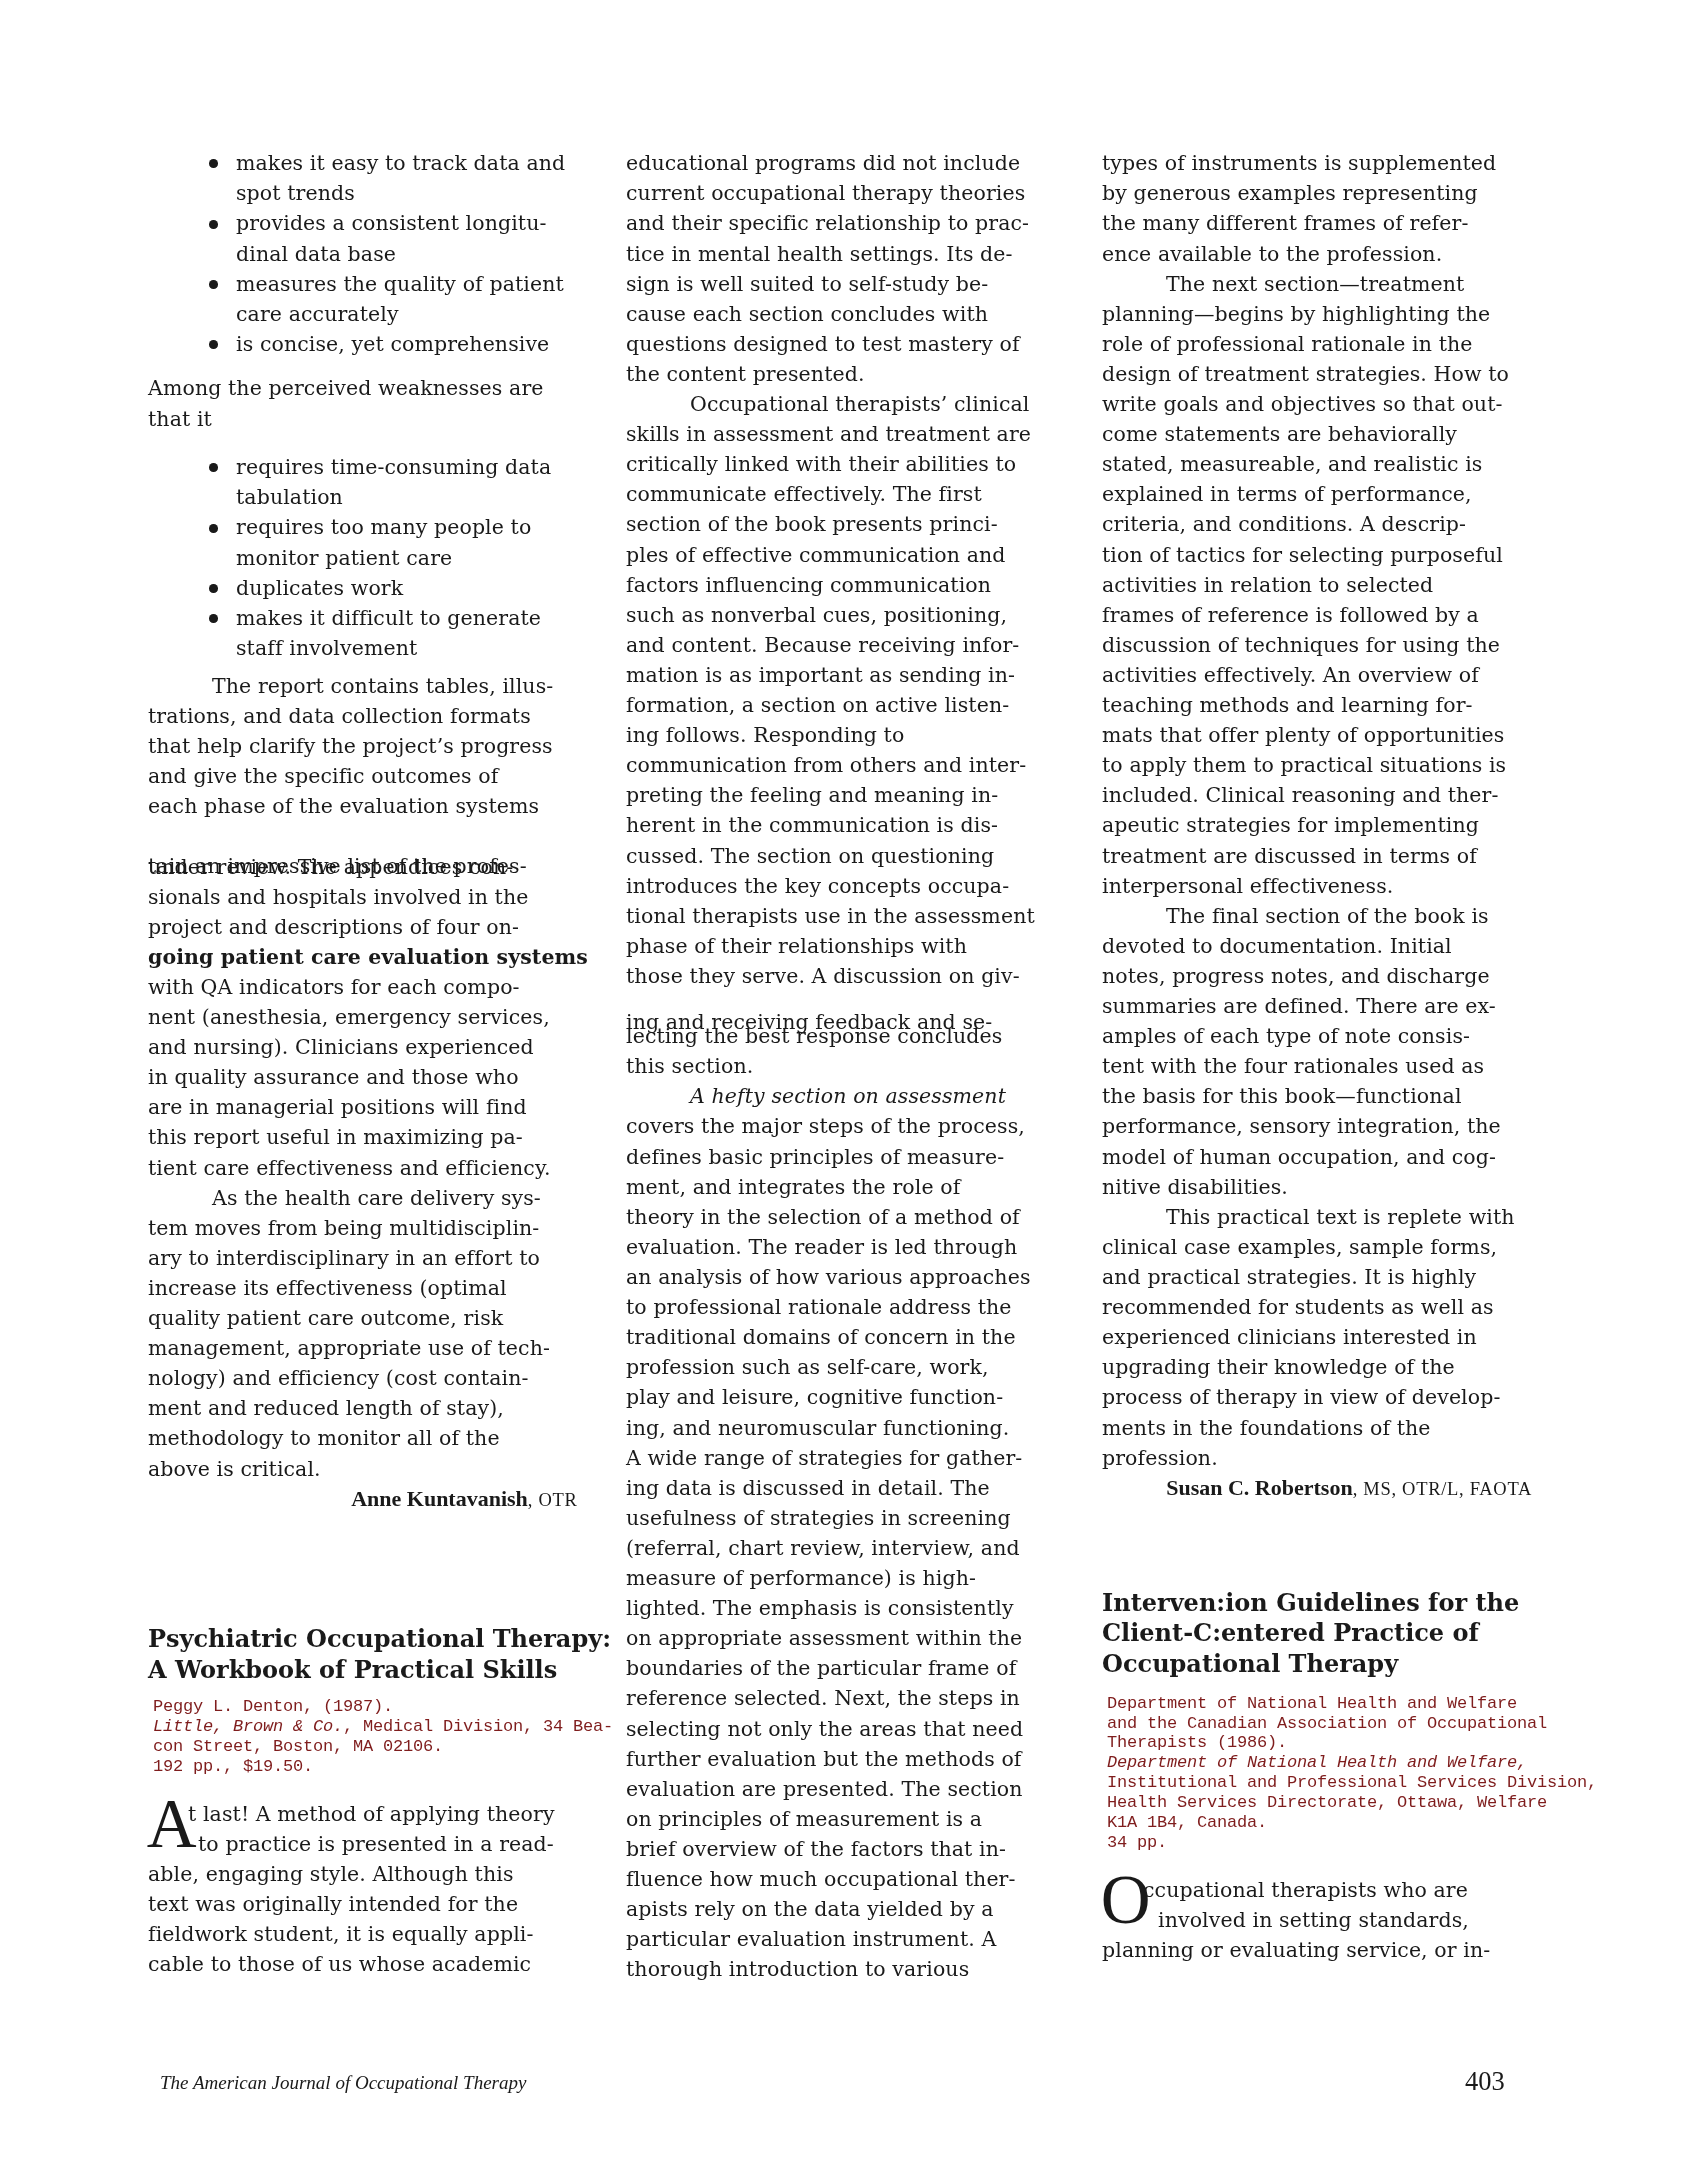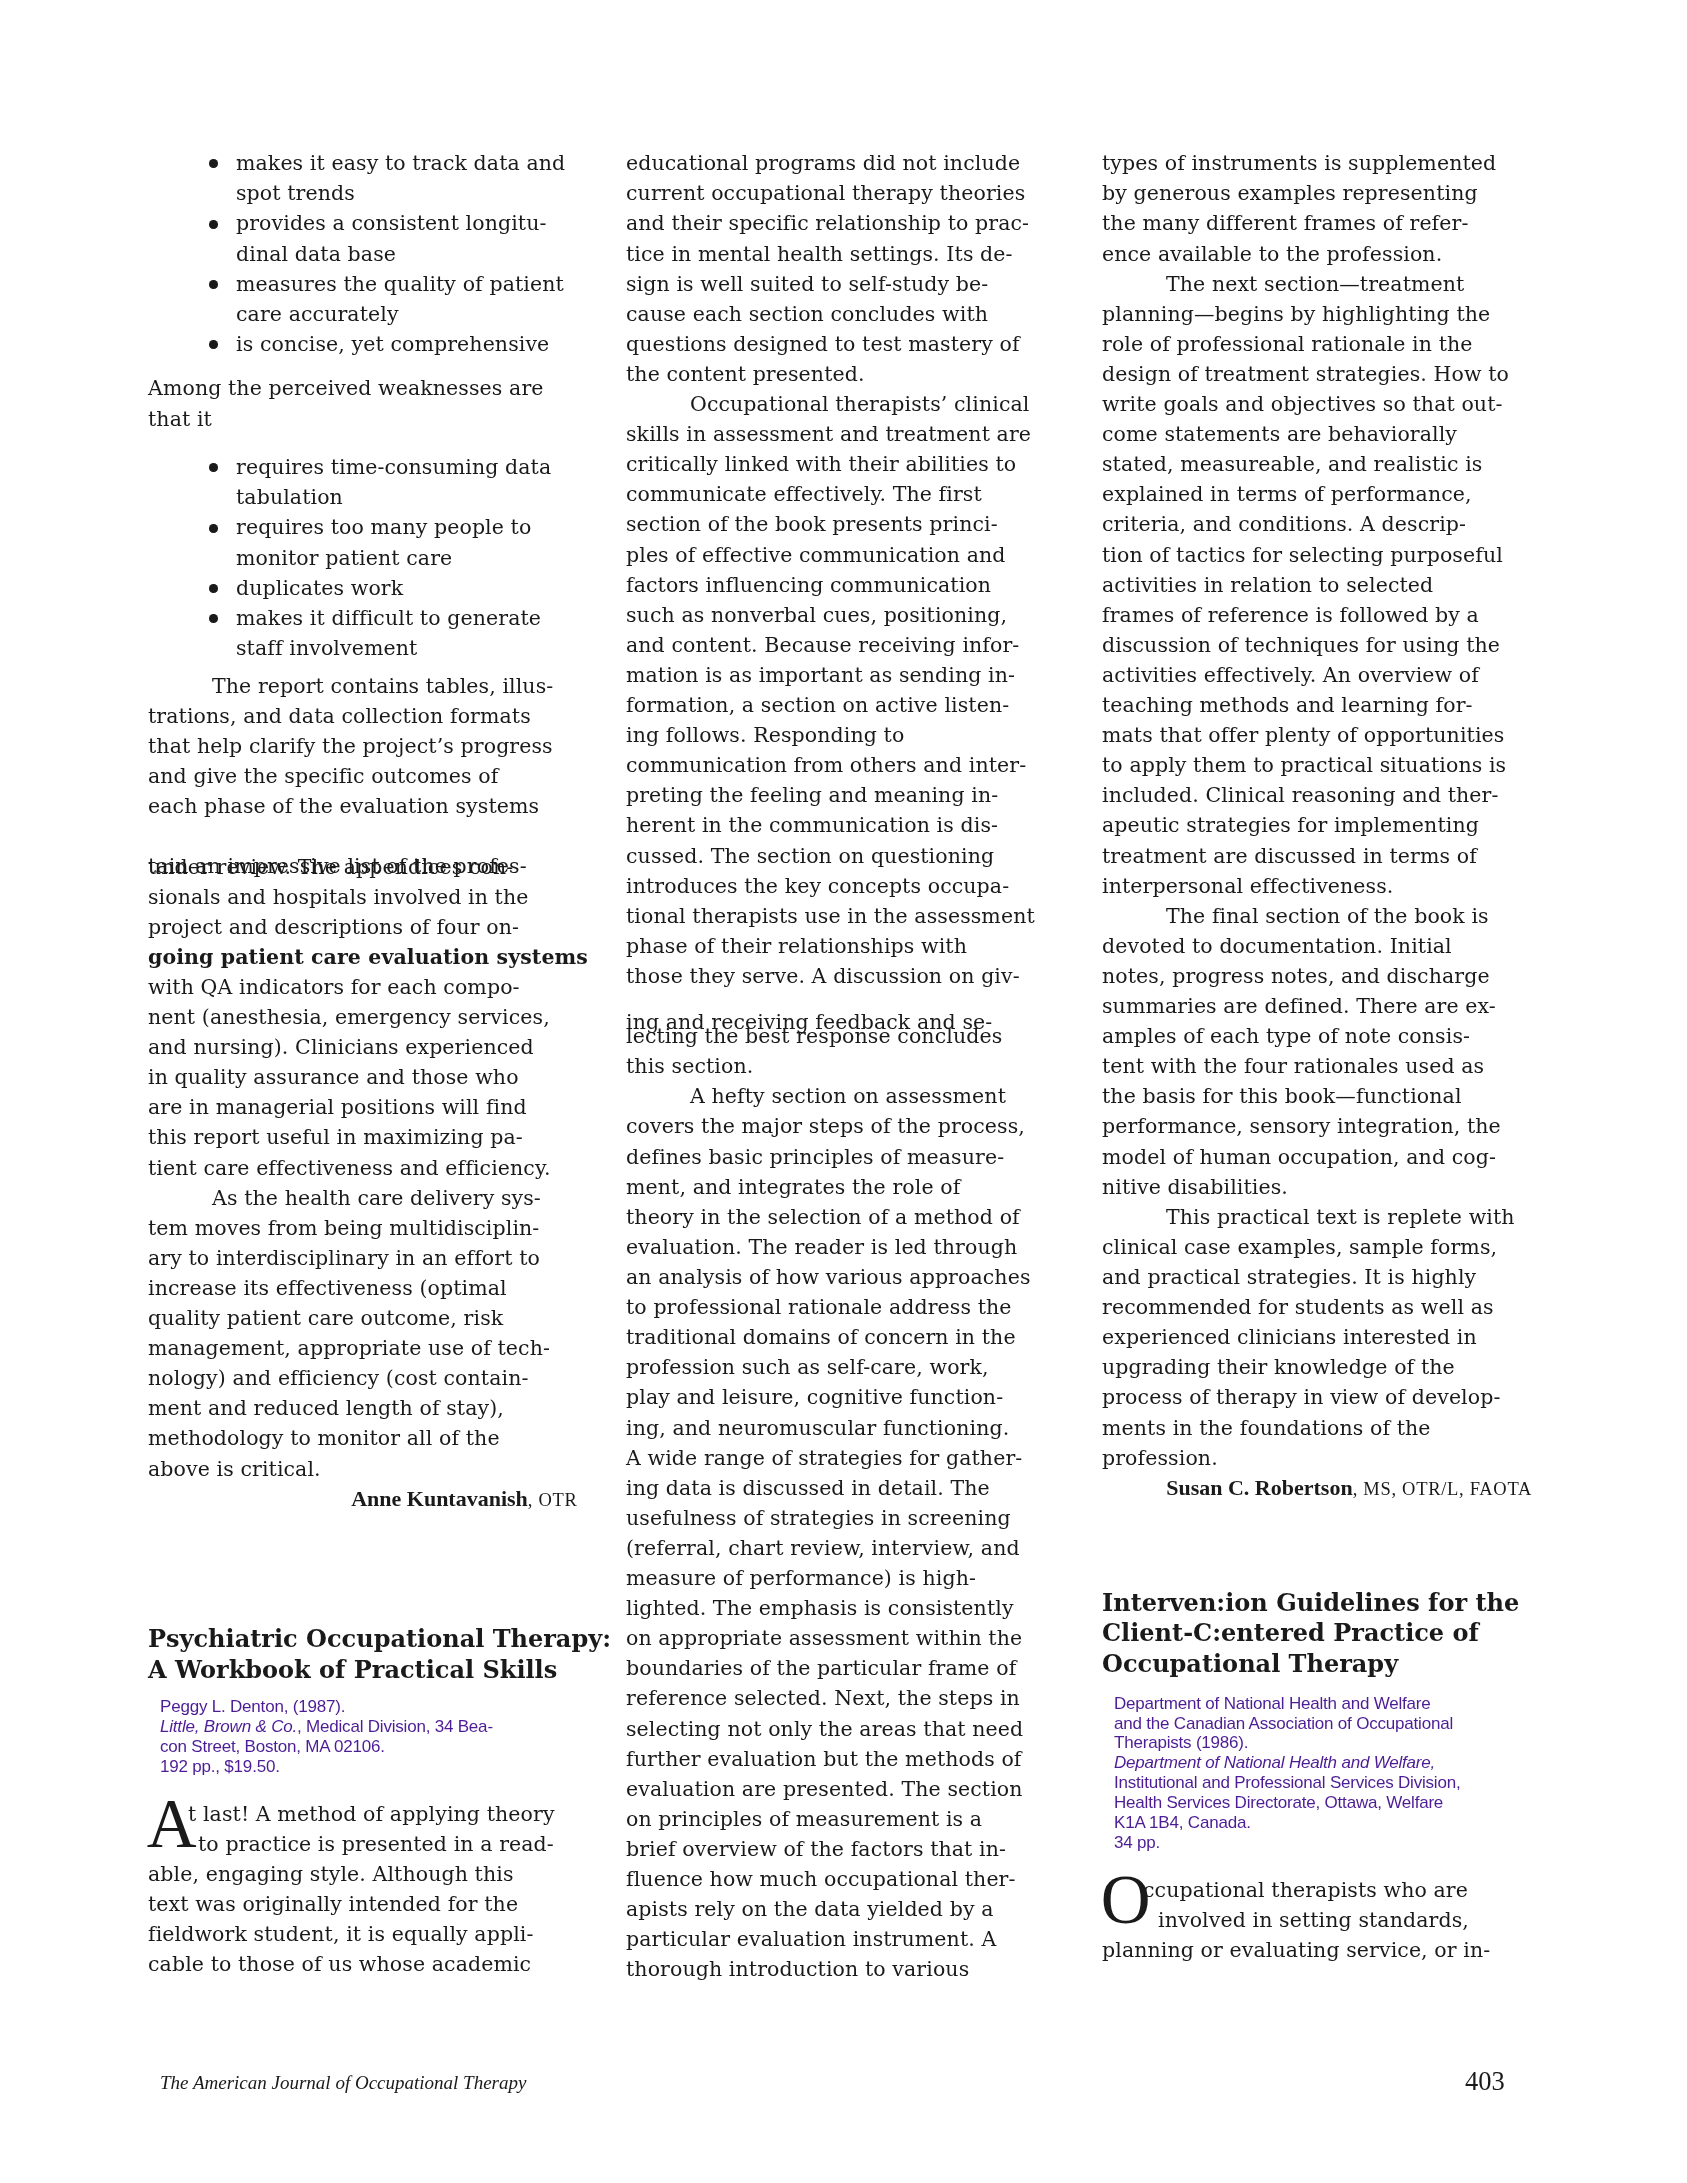--- a/index.html
+++ b/index.html
@@ -9,21 +9,21 @@
   .col1 { left: 148px; width: 423px; }
   .col2 { left: 626px; width: 423px; }
   .col3 { left: 1102px; width: 430px; }
   .ln { position: absolute; left: 0; white-space: nowrap; font-family: "DejaVu Serif", "Liberation Serif", serif; font-size: 20.5px; line-height: 30px; letter-spacing: 0.1px; color: #1a1a1a; }
   .ln.indent { left: 64px; }
   .ln.bullet-text { left: 88px; }
   .bullet { position: absolute; left: 61px; width: 8.6px; height: 8.6px; border-radius: 50%; background: #1a1a1a; }
   .sig { position: absolute; white-space: nowrap; font-family: "Liberation Serif", "DejaVu Serif", serif; font-size: 22px; line-height: 30px; font-weight: bold; }
   .sig .cred { font-weight: normal; font-variant: small-caps; font-size: 18.5px; letter-spacing: 0.7px; }
   .title { position: absolute; left: 0; white-space: nowrap; font-family: "DejaVu Serif", "Liberation Serif", serif; font-size: 24px; line-height: 30px; font-weight: bold; color: #1a1a1a; }
-  .meta { position: absolute; left: 12px; white-space: nowrap; font-family: Liberation Sans, sans-serif; font-size: 17px; line-height: 20px; color: #4c1d95; letter-spacing: -0.2px; }
+  .meta { position: absolute; left: 5px; white-space: nowrap; font-family: Liberation Mono, monospace; font-size: 17px; line-height: 20px; color: #7f1d1d; letter-spacing: -0.2px; }
   .meta i { font-style: italic; }
   .dropcap { position: absolute; font-family: "Liberation Serif", "DejaVu Serif", serif; font-size: 69px; line-height: 53px; color: #1a1a1a; }
   .footer-journal { position: absolute; left: 160px; top: 2072px; font-family: "Liberation Serif", "DejaVu Serif", serif; font-style: italic; font-size: 19px; white-space: nowrap; }
   .footer-page { position: absolute; left: 1465px; top: 2066px; font-family: "Liberation Serif", "DejaVu Serif", serif; font-size: 26.5px; white-space: nowrap; }
 </style>
 </head>
 <body>
 
 <div class="page">
 
@@ -120,21 +120,21 @@
       <div class="ln" style="top: 780px;">preting the feeling and meaning in-</div>
       <div class="ln" style="top: 810px;">herent in the communication is dis-</div>
       <div class="ln" style="top: 841px;">cussed. The section on questioning</div>
       <div class="ln" style="top: 871px;">introduces the key concepts occupa-</div>
       <div class="ln" style="top: 901px;">tional therapists use in the assessment</div>
       <div class="ln" style="top: 931px;">phase of their relationships with</div>
       <div class="ln" style="top: 961px;">those they serve. A discussion on giv-</div>
       <div class="ln" style="top: 991px; margin-top: 16px;">ing and receiving feedback and se-</div>
       <div class="ln" style="top: 1021px;">lecting the best response concludes</div>
       <div class="ln" style="top: 1051px;">this section.</div>
-      <div class="ln indent" style="top: 1081px;">A hefty section on assessment</div>
+      <div class="ln indent" style="top: 1081px; font-style: italic;">A hefty section on assessment</div>
       <div class="ln" style="top: 1111px;">covers the major steps of the process,</div>
       <div class="ln" style="top: 1142px;">defines basic principles of measure-</div>
       <div class="ln" style="top: 1172px;">ment, and integrates the role of</div>
       <div class="ln" style="top: 1202px;">theory in the selection of a method of</div>
       <div class="ln" style="top: 1232px;">evaluation. The reader is led through</div>
       <div class="ln" style="top: 1262px;">an analysis of how various approaches</div>
       <div class="ln" style="top: 1292px;">to professional rationale address the</div>
       <div class="ln" style="top: 1322px;">traditional domains of concern in the</div>
       <div class="ln" style="top: 1352px;">profession such as self-care, work,</div>
       <div class="ln" style="top: 1382px;">play and leisure, cognitive function-</div>

